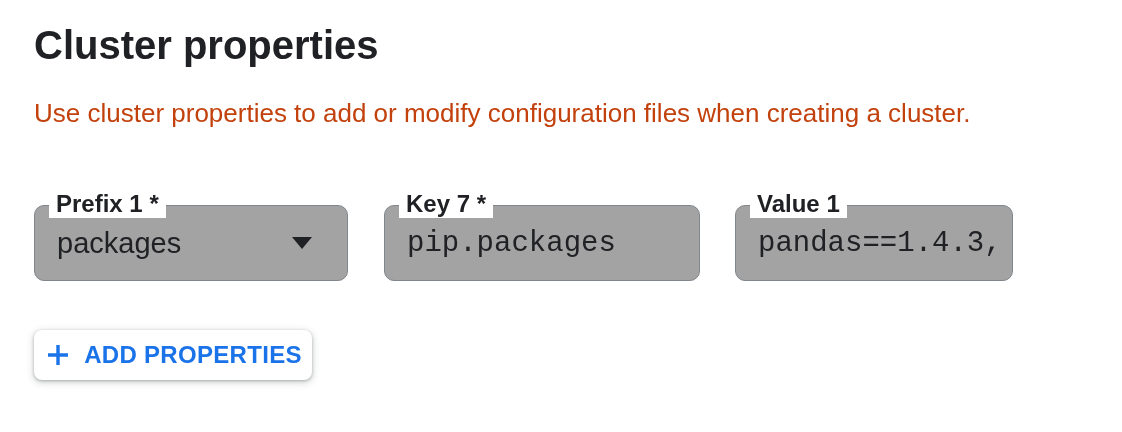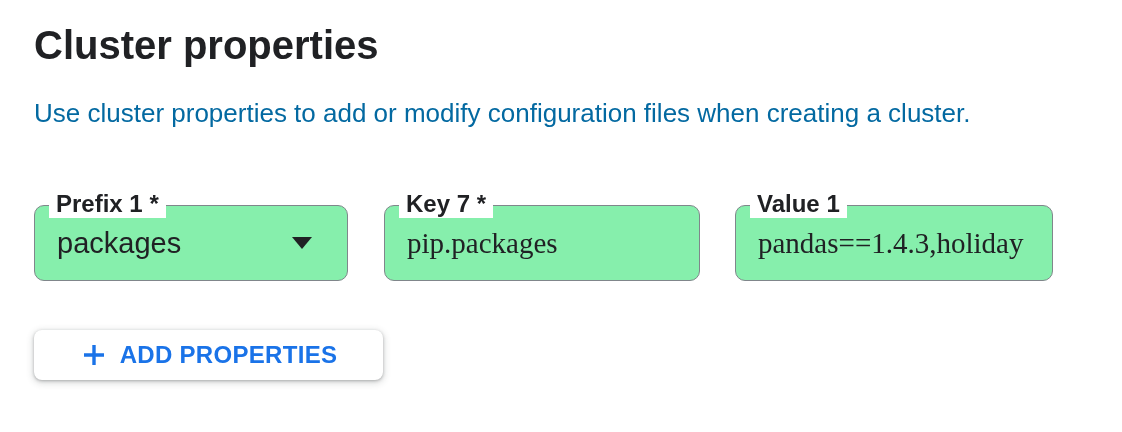--- a/index.html
+++ b/index.html
@@ -18,40 +18,40 @@
     line-height: 46px;
     font-weight: 700;
     color: #202124;
     letter-spacing: 0;
   }
   .page-description {
     margin: 29px 0 16px 34px;
     font-size: 26px;
     line-height: 32px;
     font-weight: 400;
-    color: #0369a1;
+    color: #c2410c;
   }
 
   .fields-row {
     margin: 76px 0 0 34px;
     display: flex;
     align-items: flex-start;
   }
   .field {
     position: relative;
     height: 76px;
     border: 1.5px solid #80868b;
     border-radius: 10px;
-    background: #86efac;
+    background: #a3a3a3;
     display: flex;
     align-items: center;
   }
   .field-prefix { width: 314px; }
   .field-key    { width: 316px; margin-left: 36px; }
-  .field-value  { width: 318px; margin-left: 35px; }
+  .field-value  { width: 278px; margin-left: 35px; }
 
   .field-label {
     position: absolute;
     top: -16px;
     left: 14px;
     background: #ffffff;
     padding: 0 7px;
     font-size: 24px;
     line-height: 28px;
     font-weight: 700;
@@ -63,41 +63,41 @@
     padding-left: 22px;
     font-size: 29px;
     color: #202124;
     white-space: nowrap;
   }
   .field input {
     width: 100%;
     border: none;
     outline: none;
     background: transparent;
-    font-family: Liberation Serif, serif;
+    font-family: Liberation Mono, monospace;
     font-size: 29px;
     color: #202124;
     padding: 0 10px 0 22px;
     white-space: nowrap;
     overflow: hidden;
   }
 
   .dropdown-icon {
     position: absolute;
     right: 33px;
     top: 50%;
     transform: translateY(-50%);
     width: 24px; height: 14px;
     display: block;
   }
 
   .add-button {
     position: relative;
     margin: 49px 0 0 34px;
-    width: 349px;
+    width: 278px;
     height: 50px;
     border: none;
     border-radius: 8px;
     background: #ffffff;
     box-shadow: 0 1px 3px rgba(60,64,67,0.35), 0 2px 6px 2px rgba(60,64,67,0.15);
     display: flex;
     align-items: center;
     justify-content: center;
     cursor: pointer;
   }

